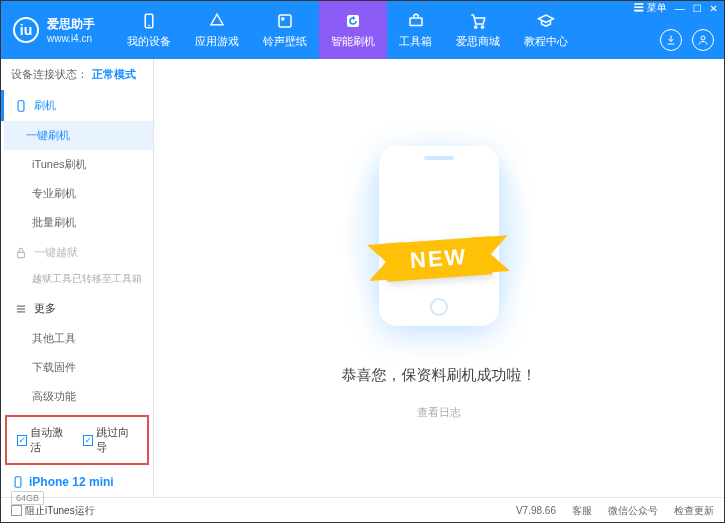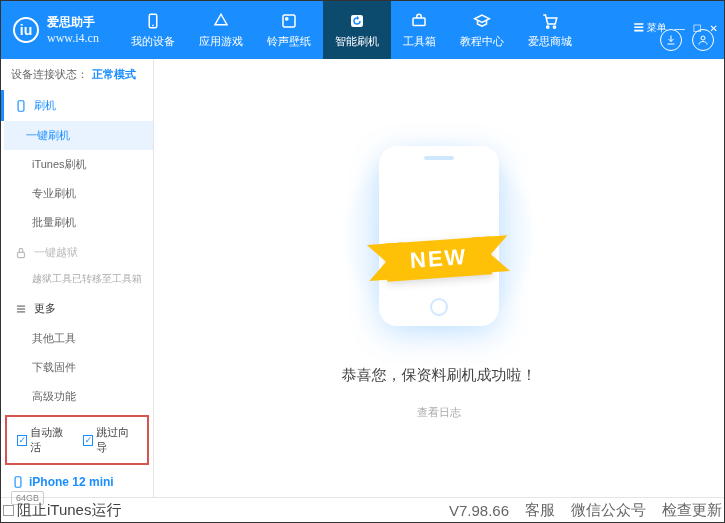--- a/index.html
+++ b/index.html
@@ -2,26 +2,26 @@
 <html><head>
 <meta charset="utf-8">
 <style>
 * { margin: 0; padding: 0; box-sizing: border-box; font-family: "Microsoft YaHei", Arial, sans-serif; }
 body { background: #fff; width: 725px; height: 523px; overflow: hidden; border: 1px solid #333; }
 .header { background: #1b8eff; height: 58px; display: flex; align-items: center; color: #fff; position: relative; }
 .logo-area { display: flex; align-items: center; padding: 0 12px; gap: 8px; }
 .logo-icon { width: 26px; height: 26px; border: 2px solid #fff; border-radius: 50%; display: flex; align-items: center; justify-content: center; font-weight: bold; font-size: 14px; }
 .logo-text { display: flex; flex-direction: column; }
 .logo-title { font-size: 12px; font-weight: bold; }
-.logo-url { font-size: 12px; opacity: 0.9; font-family: Liberation Serif, serif; }
+.logo-url { font-size: 10px; opacity: 0.9; }
 .nav { display: flex; height: 100%; margin-left: 8px; }
 .nav-item { display: flex; flex-direction: column; align-items: center; justify-content: center; padding: 16px 12px; font-size: 11px; gap: 4px; cursor: pointer; }
-.nav-item.active { background: #0c4a6e; }
+.nav-item.active { background: #8b5cf6; }
 .nav-icon { width: 18px; height: 18px; display: flex; align-items: center; justify-content: center; }
-.header-right { position: absolute; right: 6px; top: 20px; display: flex; gap: 8px; font-size: 10px; align-items: center; }
+.header-right { position: absolute; right: 6px; top: 0; display: flex; gap: 8px; font-size: 10px; align-items: center; }
 .header-right-bottom { position: absolute; right: 10px; bottom: 8px; display: flex; gap: 10px; }
 .circle-btn { width: 22px; height: 22px; border: 1.5px solid #fff; border-radius: 50%; display: flex; align-items: center; justify-content: center; cursor: pointer; }
 .body-area { display: flex; height: 438px; }
 .sidebar { width: 153px; border-right: 1px solid #e5e5e5; display: flex; flex-direction: column; font-size: 11px; }
 .conn-status { padding: 8px 10px; color: #666; display: flex; gap: 4px; }
 .conn-status-val { color: #1b8eff; font-weight: bold; }
 .side-section { border-left: 3px solid transparent; }
 .side-header { display: flex; align-items: center; gap: 6px; padding: 8px 10px; color: #333; }
 .side-header.active-h { border-left: 3px solid #1b8eff; color: #1b8eff; margin-left: -3px; }
 .side-items { display: flex; flex-direction: column; }
@@ -40,21 +40,21 @@
 .phone-illus::after { content: ""; position: absolute; bottom: 10px; width: 14px; height: 14px; border: 2px solid #d0e8ff; border-radius: 50%; }
 .ribbon { position: absolute; background: #ffc107; color: #fff; font-weight: bold; font-size: 22px; padding: 6px 24px; transform: rotate(-4deg); top: 52%; letter-spacing: 2px; box-shadow: 0 3px 8px rgba(0,0,0,0.15); }
 .ribbon::before, .ribbon::after { content: ""; position: absolute; top: 0; width: 0; height: 0; border: 18px solid #ffc107; }
 .ribbon::before { left: -18px; border-left-color: transparent; }
 .ribbon::after { right: -18px; border-right-color: transparent; }
 .illus-wrap { position: relative; width: 200px; height: 200px; display: flex; align-items: center; justify-content: center; }
 .halo { position: absolute; width: 200px; height: 200px; border-radius: 50%; background: radial-gradient(circle, #e9f4ff 0%, #f6fbff 60%, transparent 70%); }
 .success-msg { margin-top: 30px; font-size: 15px; color: #444; }
 .ok-btn { margin-top: 14px; padding: 6px 28px; border: 1px solid #ccc; background: #fff; font-size: 12px; color: #555; cursor: pointer; }
 .view-log { margin-top: 20px; font-size: 11px; color: #aaa; cursor: pointer; }
-.footer { height: 26px; border-top: 1px solid #e5e5e5; display: flex; align-items: center; padding: 0 2px; font-size: 15px; color: #666; justify-content: space-between; }
+.footer { height: 26px; border-top: 1px solid #e5e5e5; display: flex; align-items: center; padding: 0 10px; font-size: 10px; color: #666; justify-content: space-between; }
 .footer-left { display: flex; align-items: center; gap: 4px; }
 .footer-right { display: flex; gap: 16px; align-items: center; margin-left: 28px; }
 .fcb { width: 11px; height: 11px; border: 1px solid #999; }
 .small-icon { width: 14px; height: 14px; }
 svg { display: block; }
 </style>
 </head>
 <body>
 
 <div class="header">
@@ -106,35 +106,35 @@
           <svg viewBox="0 0 24 24" width="18" height="18" fill="none" stroke="#fff" stroke-width="2">
             <rect x="4" y="8" width="16" height="10" rx="1"></rect>
             <path d="M9 8V6a3 3 0 0 1 6 0v2"></path>
           </svg>
         </span>
       <span>工具箱</span>
     </div>
     <div class="nav-item">
       <span class="nav-icon">
           <svg viewBox="0 0 24 24" width="18" height="18" fill="none" stroke="#fff" stroke-width="2">
-            <path d="M2 9l10-5 10 5-10 5z"></path>
-            <path d="M6 11v5l6 3 6-3v-5"></path>
-          </svg>
-        </span>
-      <span>教程中心</span>
-    </div>
-    <div class="nav-item">
-      <span class="nav-icon">
-          <svg viewBox="0 0 24 24" width="18" height="18" fill="none" stroke="#fff" stroke-width="2">
             <circle cx="9" cy="20" r="1.5"></circle>
             <circle cx="18" cy="20" r="1.5"></circle>
             <path d="M3 4h3l3 12h10l2-8H7"></path>
           </svg>
         </span>
       <span>爱思商城</span>
+    </div>
+    <div class="nav-item">
+      <span class="nav-icon">
+          <svg viewBox="0 0 24 24" width="18" height="18" fill="none" stroke="#fff" stroke-width="2">
+            <path d="M2 9l10-5 10 5-10 5z"></path>
+            <path d="M6 11v5l6 3 6-3v-5"></path>
+          </svg>
+        </span>
+      <span>教程中心</span>
     </div>
   </div>
   <div class="header-right">
     <span style="cursor:pointer">☰ <span>菜单</span></span>
     <span style="cursor:pointer">—</span>
     <span style="cursor:pointer">☐</span>
     <span style="cursor:pointer">✕</span>
   </div>
   <div class="header-right-bottom">
     <div class="circle-btn">

